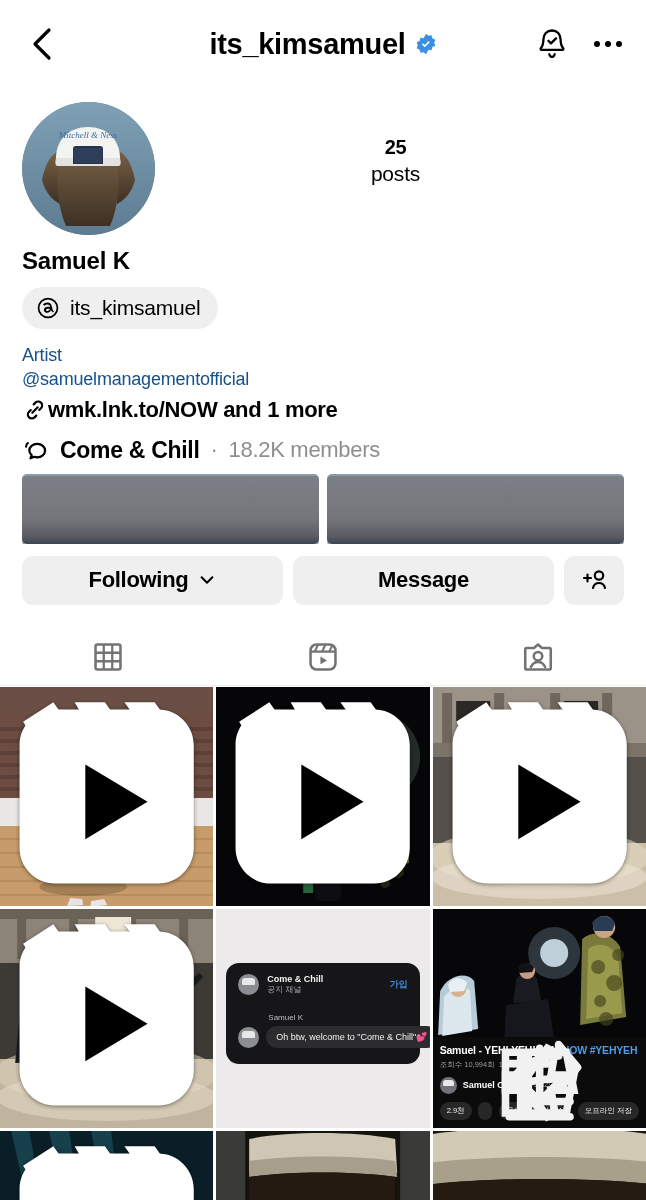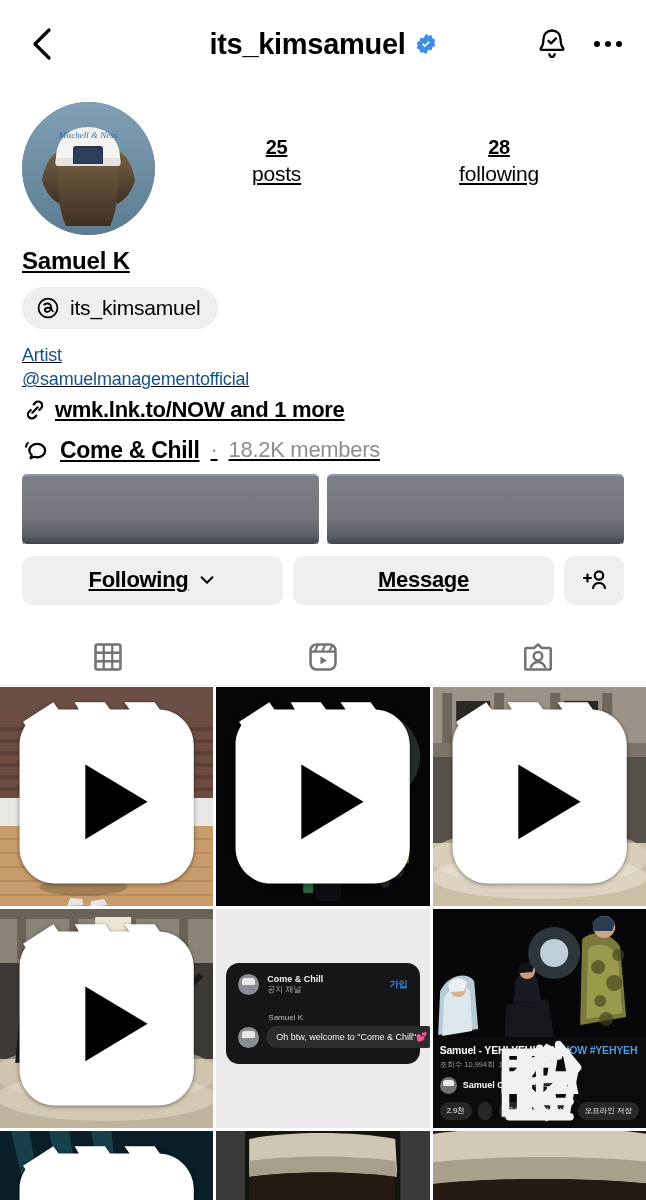--- a/index.html
+++ b/index.html
@@ -3,21 +3,21 @@
 <meta charset="utf-8">
 <style>
   * { box-sizing: border-box; margin: 0; padding: 0; }
   html, body {
     width: 646px; height: 1200px;
     background: #ffffff;
     font-family: "Liberation Sans", sans-serif;
     color: #000000;
     overflow: hidden;
   }
-  .screen { width: 646px; height: 872px; position: relative; background:#fff;text-decoration:underline; }
+  .screen { width: 646px; height: 872px; position: relative; background:#fff; }
 
   
   .header {
     height: 88px;
     display: flex; align-items: center;
     padding: 0 22px;
     position: relative;
   }
   .back-btn {
     width: 40px; height: 40px;
@@ -80,21 +80,21 @@
     padding: 9px 18px 9px 15px;
     margin-bottom: 14px;
     cursor: pointer;
   }
   .threads-pill .label { font-size: 21px; letter-spacing: -0.2px; }
   .bio-line {
     font-size: 18px; line-height: 1.36; letter-spacing: -0.2px;
   }
   .bio-link { color: #16518a; }
   .link-row {
-    display: flex; align-items: center; gap: 7px;
+    display: flex; align-items: center; gap: 0;
     margin-top: 5px;
   }
   .link-text { font-size: 22px; font-weight: bold; letter-spacing: -0.3px; }
 
   .channel-row {
     display: flex; align-items: center; gap: 11px;
     margin-top: 14px;
   }
   .channel-name { font-size: 23px; font-weight: bold; letter-spacing:-0.3px; }
   .channel-meta { font-size: 22px; color: #8e8e8e; letter-spacing:-0.3px; }
@@ -280,24 +280,20 @@
           <path d="M54 46h24c1 0 2 .6 2 2v13H52V48c0-1.4 1-2 2-2z" fill="#2e3e58"></path>
           <text x="66" y="36" font-size="9" fill="#3c6ca8" text-anchor="middle" font-family="Liberation Serif, serif" font-style="italic">Mitchell &amp; Ness</text>
         </g>
       </svg>
     </div>
 
     <div class="stats">
       <div class="stat">
         <div class="stat-num">25</div>
         <div class="stat-label">posts</div>
-      </div>
-      <div class="stat">
-        <div class="stat-num">28</div>
-        <div class="stat-label">following</div>
       </div>
     </div>
   </div>
 
   <div class="bio">
     <div class="display-name">Samuel K</div>
 
     <div class="threads-pill">
       <svg width="22" height="22" viewBox="0 0 24 24">
         <path d="M16.6 11.3c-.1 0-.2-.1-.3-.1-.2-3.3-2-5.2-5-5.2-2 0-3.7.9-4.7 2.4l1.7 1.2c.8-1.1 1.9-1.4 3-1.4 1.7 0 2.8.9 3 2.6-.7-.1-1.4-.2-2.1-.2-2.9 0-4.8 1.5-4.7 3.6.1 1.9 1.7 3.1 3.7 3.1 1.8 0 3.4-.9 4-3 .4 1.1 1.4 1.6 2.1 2.5.4-.3.8-.7 1.1-1.1-1-1.2-2-1.8-1.8-4.4zm-5.2 3.9c-.8 0-1.6-.4-1.6-1.1 0-.9 1-1.4 2.5-1.4.6 0 1.2.1 1.7.2-.2 1.6-1.2 2.3-2.6 2.3z" fill="#000"></path>

